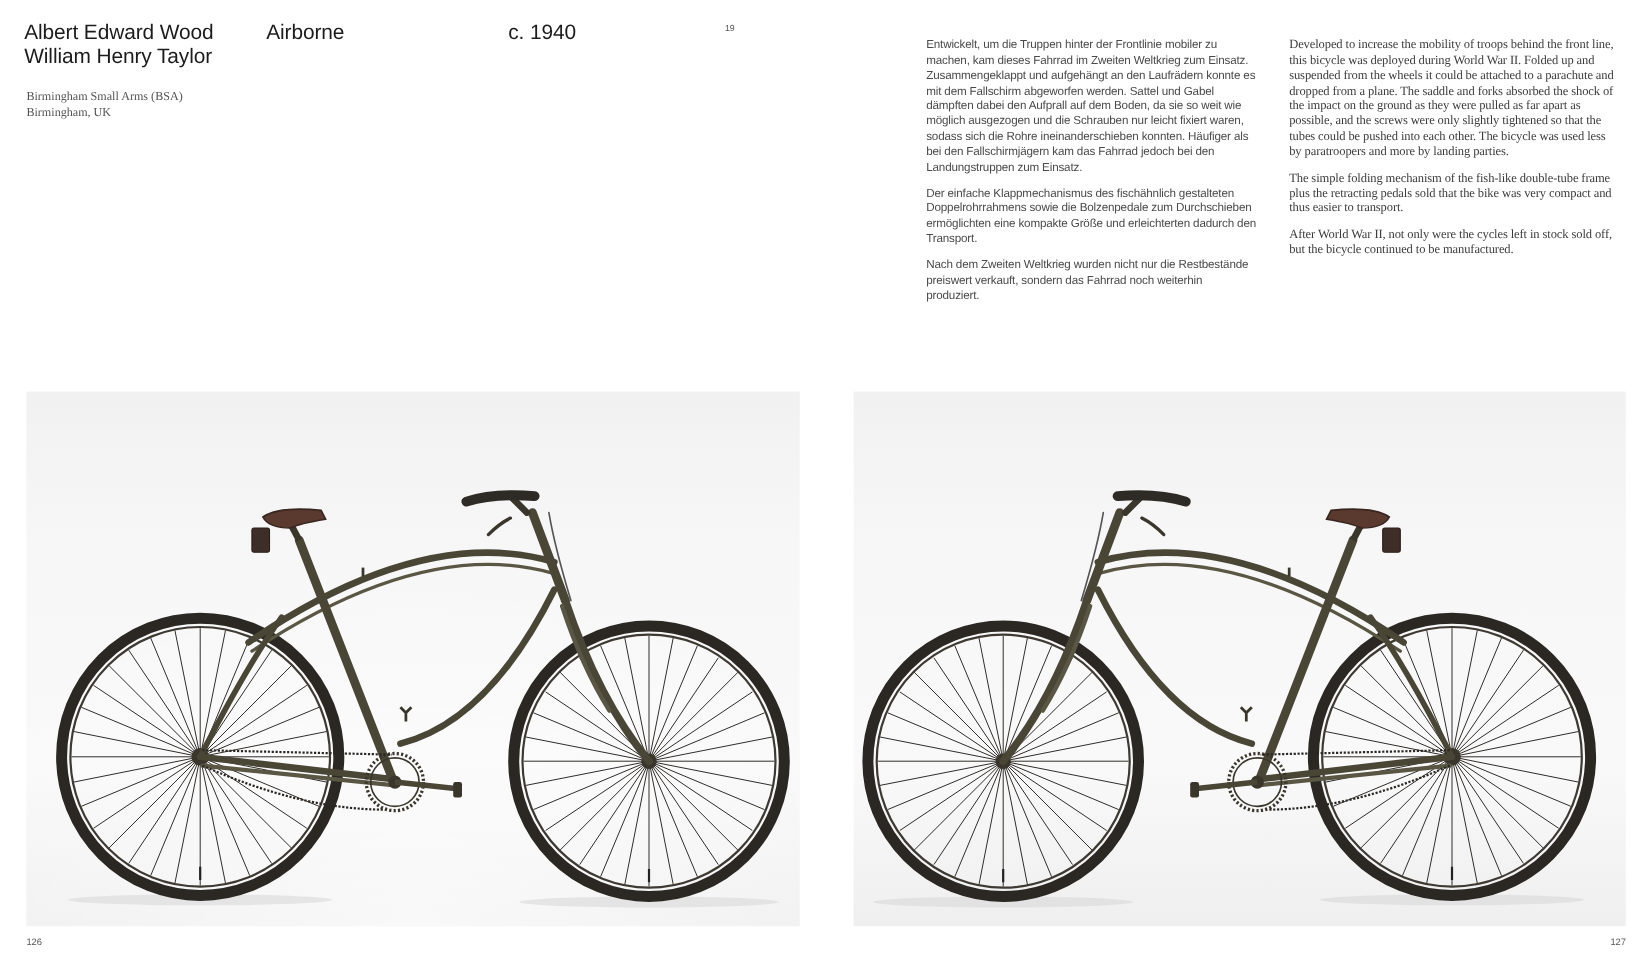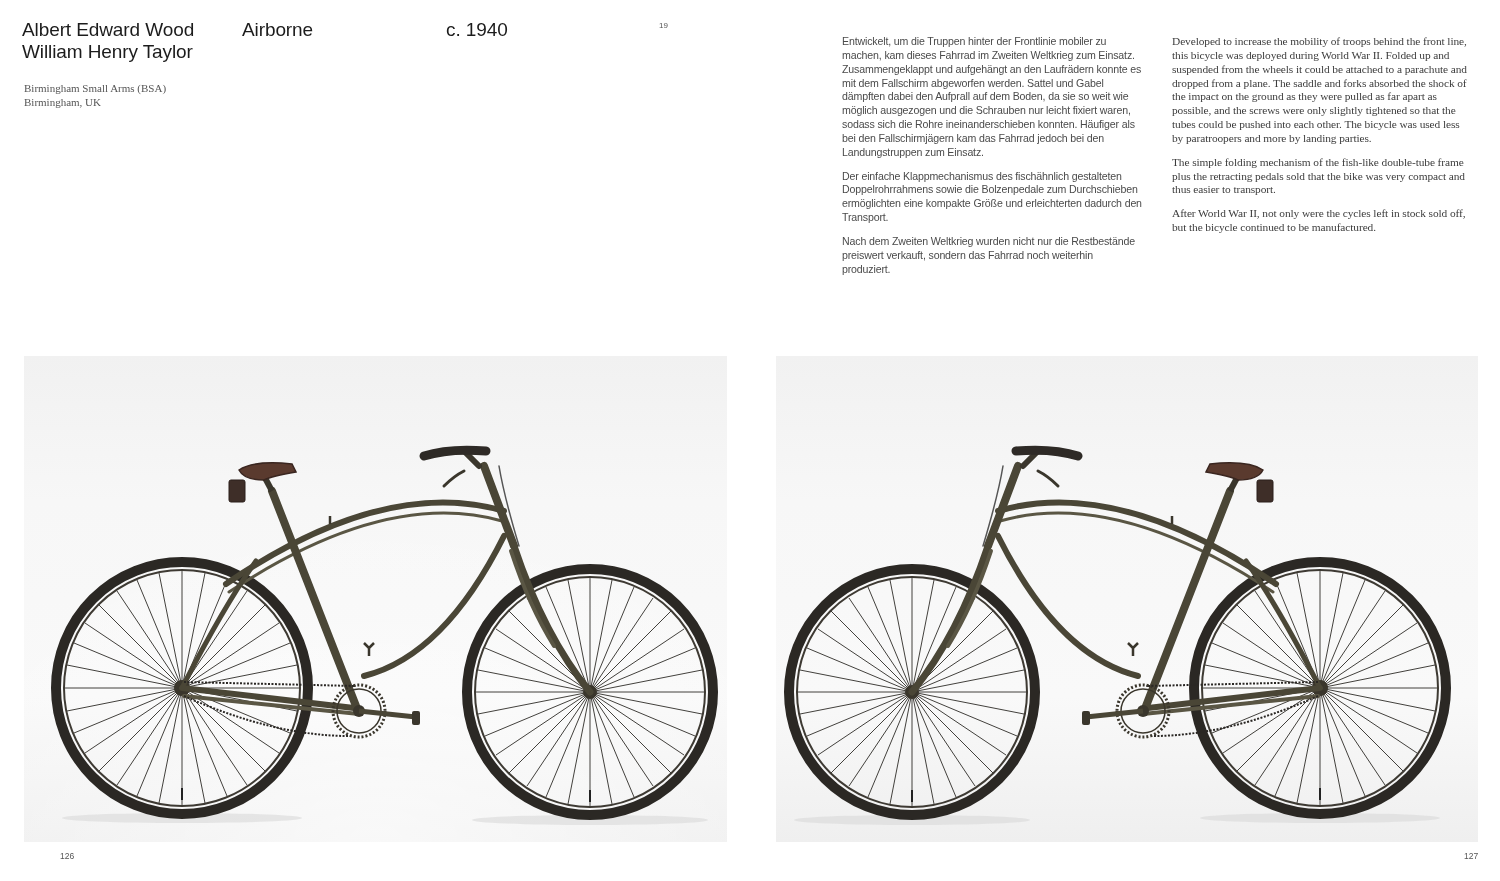--- a/index.html
+++ b/index.html
@@ -26,21 +26,21 @@
     }
     .photo svg { display: block; }
     .page-num { font-size: 8.5px; color: #555; }
   </style>
 </head>
 <body>
 
 <div class="abs title" style="left:22px; top:19px;">Albert Edward Wood</div>
 <div class="abs title" style="left:22px; top:41px;">William Henry Taylor</div>
 <div class="abs title" style="left:242px; top:19px;">Airborne</div>
-<div class="abs title" style="left:446px; top:19px;">c. 1940</div>
+<div class="abs title" style="left:462px; top:19px;">c. 1940</div>
 <div class="abs folio-top" style="left:659px; top:21px;">19</div>
 
 <div class="abs maker" style="left:24px; top:81px;">Birmingham Small Arms (BSA)</div>
 <div class="abs maker" style="left:24px; top:95px;">Birmingham, UK</div>
 
 <div class="abs body-de" style="left:832px; top:25px;">
   <p>Entwickelt, um die Truppen hinter der Frontlinie mobiler zu machen, kam dieses Fahrrad im Zweiten Weltkrieg zum Einsatz. Zusammengeklappt und aufgehängt an den Laufrädern konnte es mit dem Fallschirm abgeworfen werden. Sattel und Gabel dämpften dabei den Aufprall auf dem Boden, da sie so weit wie möglich ausgezogen und die Schrauben nur leicht fixiert waren, sodass sich die Rohre ineinanderschieben konnten. Häufiger als bei den Fallschirmjägern kam das Fahrrad jedoch bei den Landungstruppen zum Einsatz.</p>
   <p>Der einfache Klappmechanismus des fischähnlich gestalteten Doppelrohrrahmens sowie die Bolzenpedale zum Durchschieben ermöglichten eine kompakte Größe und erleichterten dadurch den Transport.</p>
   <p>Nach dem Zweiten Weltkrieg wurden nicht nur die Restbestände preiswert verkauft, sondern das Fahrrad noch weiterhin produziert.</p>
 </div>
@@ -314,14 +314,14 @@
         <rect x="388" y="355" width="8" height="14" rx="2" fill="#3a362c"></rect>
         <path d="M 160 326 L 332 330" stroke="#2a2724" stroke-width="2" stroke-dasharray="2 1.5"></path>
         <path d="M 160 340 Q 250 380 325 380" stroke="#2a2724" stroke-width="2" stroke-dasharray="2 1.5" fill="none"></path>
         <path d="M 345 292 l -5 -5 m 5 5 l 5 -5 m -5 5 v 8" stroke="#3a362c" stroke-width="2.5"></path>
         <path d="M 306 168 v -8" stroke="#3a362c" stroke-width="2.5"></path>
       </g>
     </g>
   </svg>
 </div>
 
-<div class="abs page-num" style="left:24px; top:851px;margin-left:36px;">126</div>
+<div class="abs page-num" style="left:24px; top:851px;">126</div>
 <div class="abs page-num" style="left:1464px; top:851px;">127</div>
 
 </body></html>

